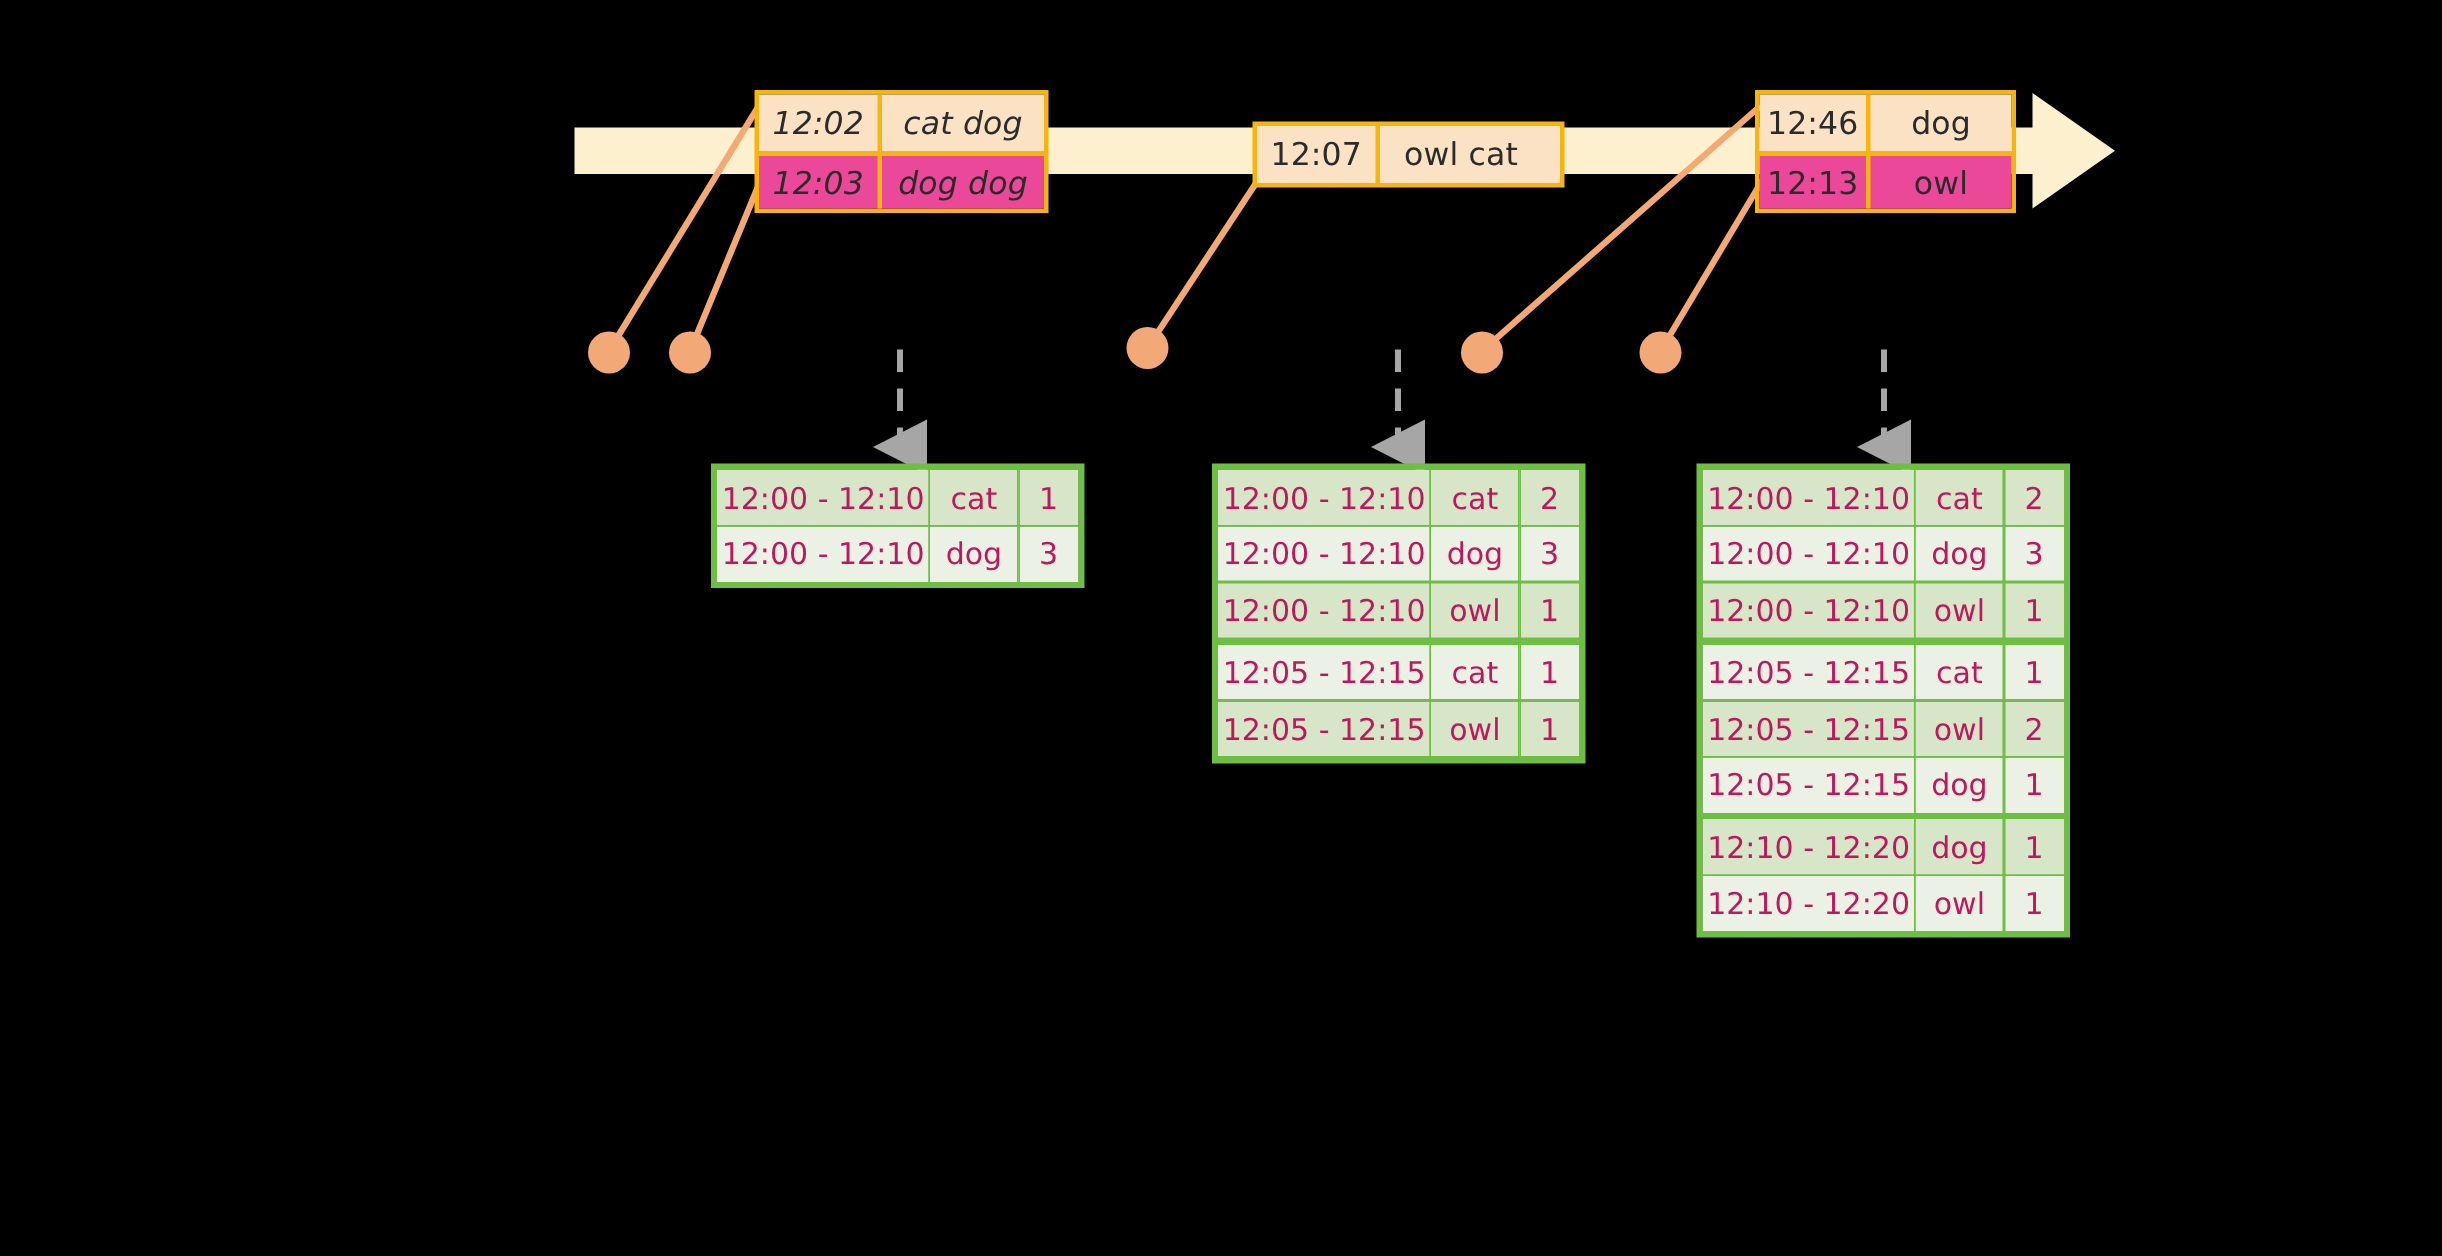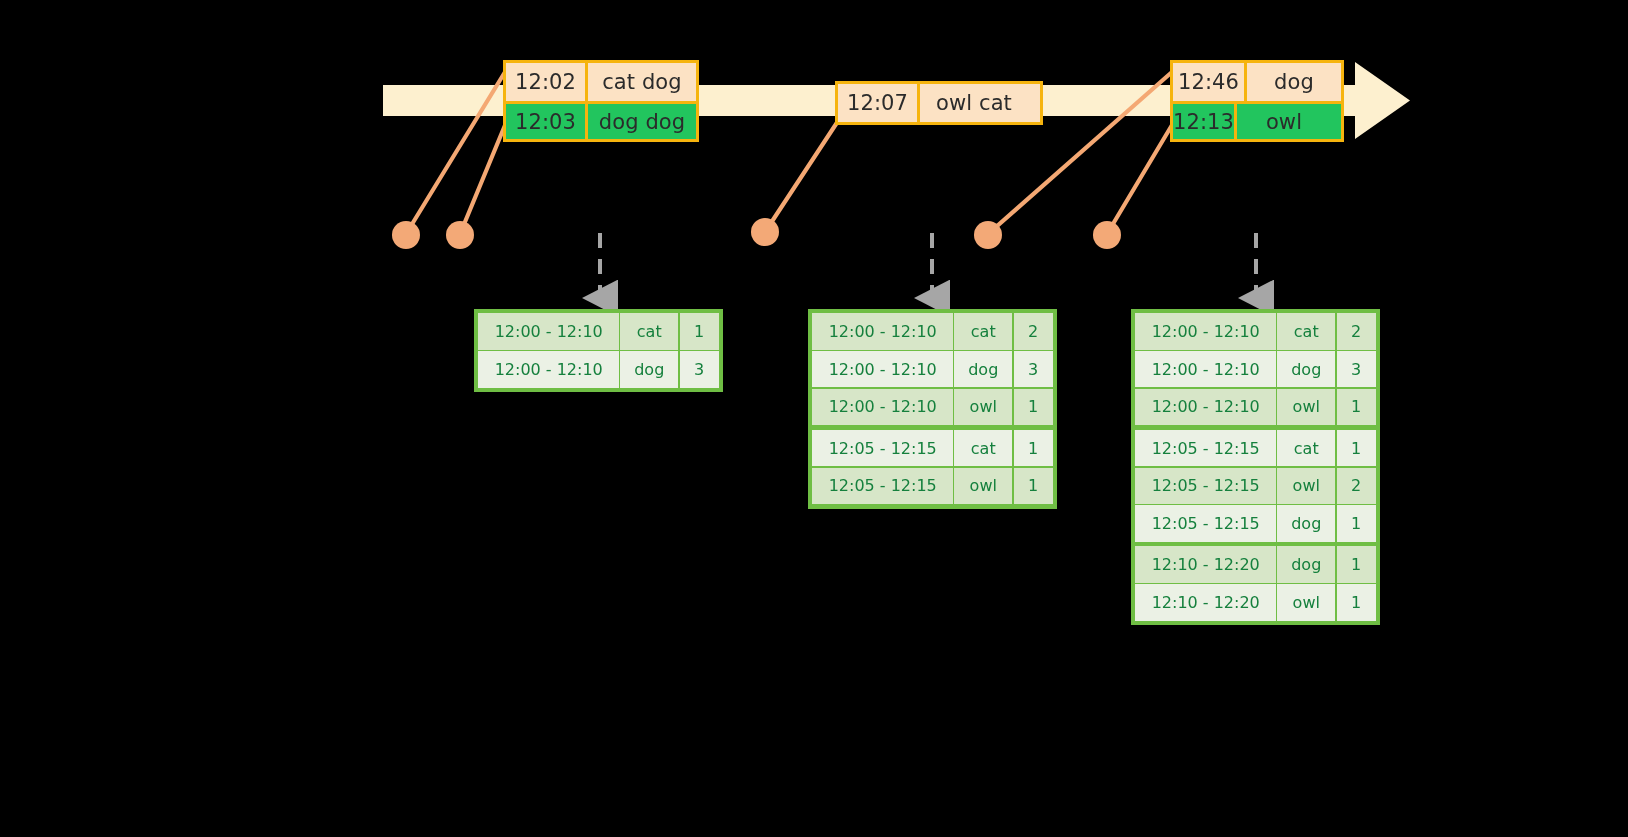--- a/index.html
+++ b/index.html
@@ -36,21 +36,21 @@
   }
   .event-row {
     display: flex;
     box-sizing: border-box;
     height: 38px;
   }
   .event-row + .event-row {
     border-top: 3px solid #F6B40E;
   }
   .event-row.shade-a { background: #FCE2C4; }
-  .event-row.shade-b { background: #22c55e; }
+  .event-row.shade-b { background: #ec4899; }
   .event-cell {
     box-sizing: border-box;
     display: flex;
     align-items: center;
     justify-content: center;
     font-size: 21px;
     color: #2b2b2b;
     letter-spacing: .1px;
     white-space: nowrap;
   }
@@ -70,22 +70,22 @@
     height: 37.5px;
     box-sizing: border-box;
   }
   .res-row.shade-a { background: #D7E6C8; }
   .res-row.shade-b { background: #EBF1E5; }
   .res-cell {
     box-sizing: border-box;
     display: flex;
     align-items: center;
     justify-content: center;
-    font-size: 16px;
-    color: #15803d;
+    font-size: 20px;
+    color: #be185d;
     white-space: nowrap;
     border: 1.5px solid #6FBE44;
     margin: -0.75px;
   }
   .res-cell.window { }
   .res-cell.key    { }
   .res-cell.count  { }
 
   
   .res-row.group-end {
@@ -123,21 +123,21 @@
       <circle cx="1107" cy="235" r="14"></circle>
     </g>
 
     <g stroke="#A6A6A6" stroke-width="4" fill="none" stroke-dasharray="15,11">
       <line x1="600" y1="233" x2="600" y2="298" marker-end="url(#dashHead)"></line>
       <line x1="932" y1="233" x2="932" y2="298" marker-end="url(#dashHead)"></line>
       <line x1="1256" y1="233" x2="1256" y2="298" marker-end="url(#dashHead)"></line>
     </g>
   </svg>
 
-  <div class="event-box" id="event-box-1" style="left:503px; top:60px; width:196px;">
+  <div class="event-box" id="event-box-1" style="left:503px; top:60px; width:196px;font-style:italic;">
     <div class="event-row shade-a">
       <div class="event-cell time" style="width:82px;">12:02</div>
       <div class="event-cell payload" style="width:108px;">cat dog</div>
     </div>
     <div class="event-row shade-b">
       <div class="event-cell time" style="width:82px;">12:03</div>
       <div class="event-cell payload" style="width:108px;">dog dog</div>
     </div>
   </div>
 
@@ -147,21 +147,21 @@
       <div class="event-cell payload" style="width:108px;">owl cat</div>
     </div>
   </div>
 
   <div class="event-box" id="event-box-3" style="left:1170px; top:60px; width:174px;">
     <div class="event-row shade-a">
       <div class="event-cell time" style="width:74px;">12:46</div>
       <div class="event-cell payload" style="width:94px;">dog</div>
     </div>
     <div class="event-row shade-b">
-      <div class="event-cell time" style="width:64px;">12:13</div>
+      <div class="event-cell time" style="width:74px;">12:13</div>
       <div class="event-cell payload" style="width:94px;">owl</div>
     </div>
   </div>
 
   <div class="result-table" id="result-table-1" style="left:474px; top:309px; width:249px;">
       <div class="res-row shade-a">
         <div class="res-cell window" style="width: 145px;">12:00 - 12:10</div>
         <div class="res-cell key" style="width: 62px;">cat</div>
         <div class="res-cell count" style="width: 42px;">1</div>
       </div>

